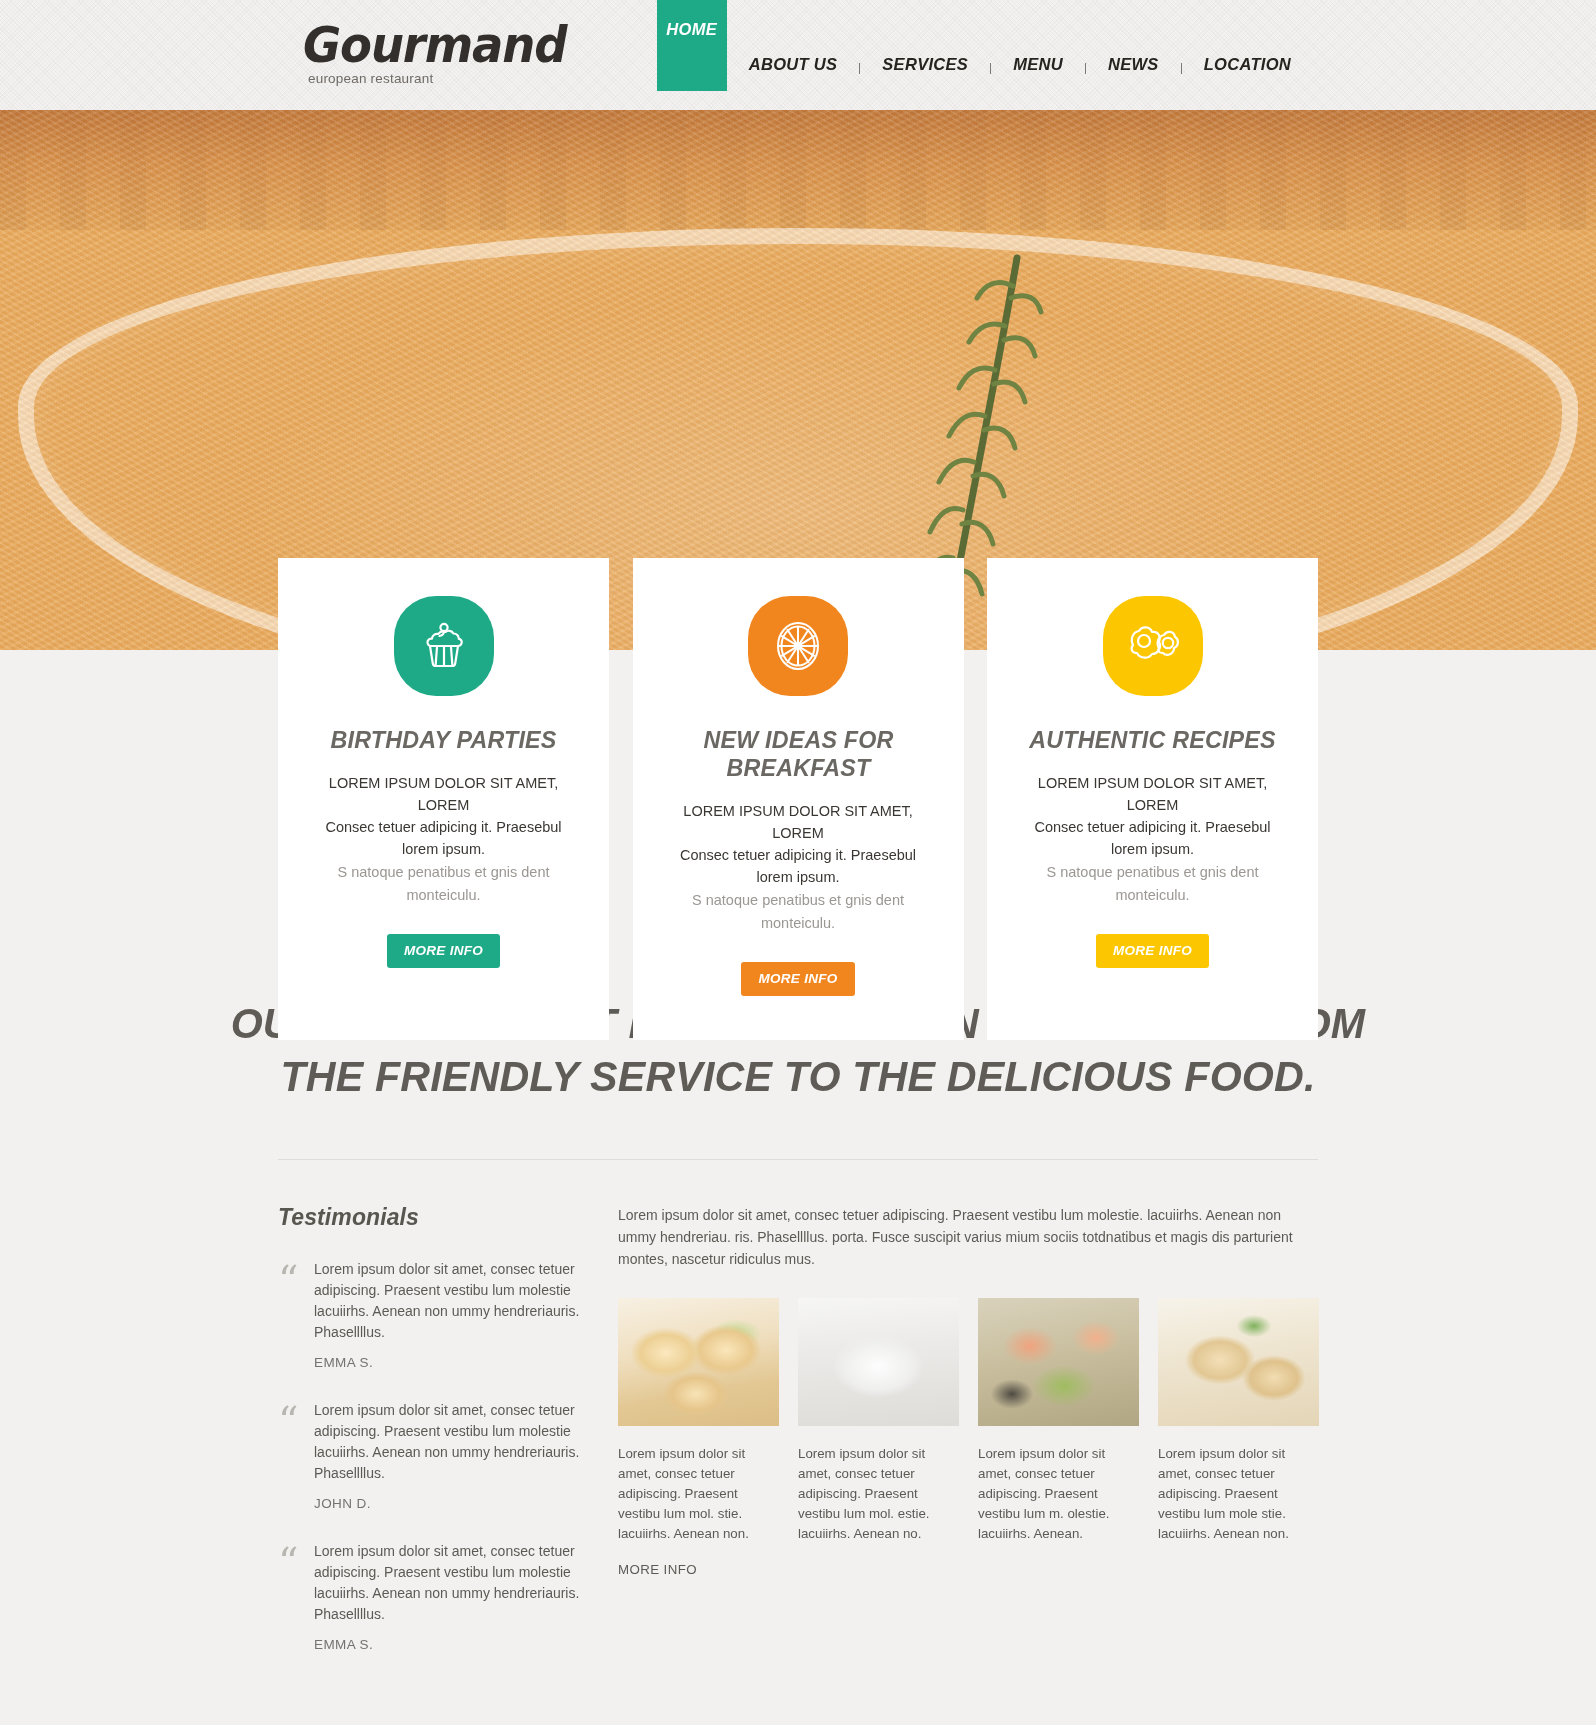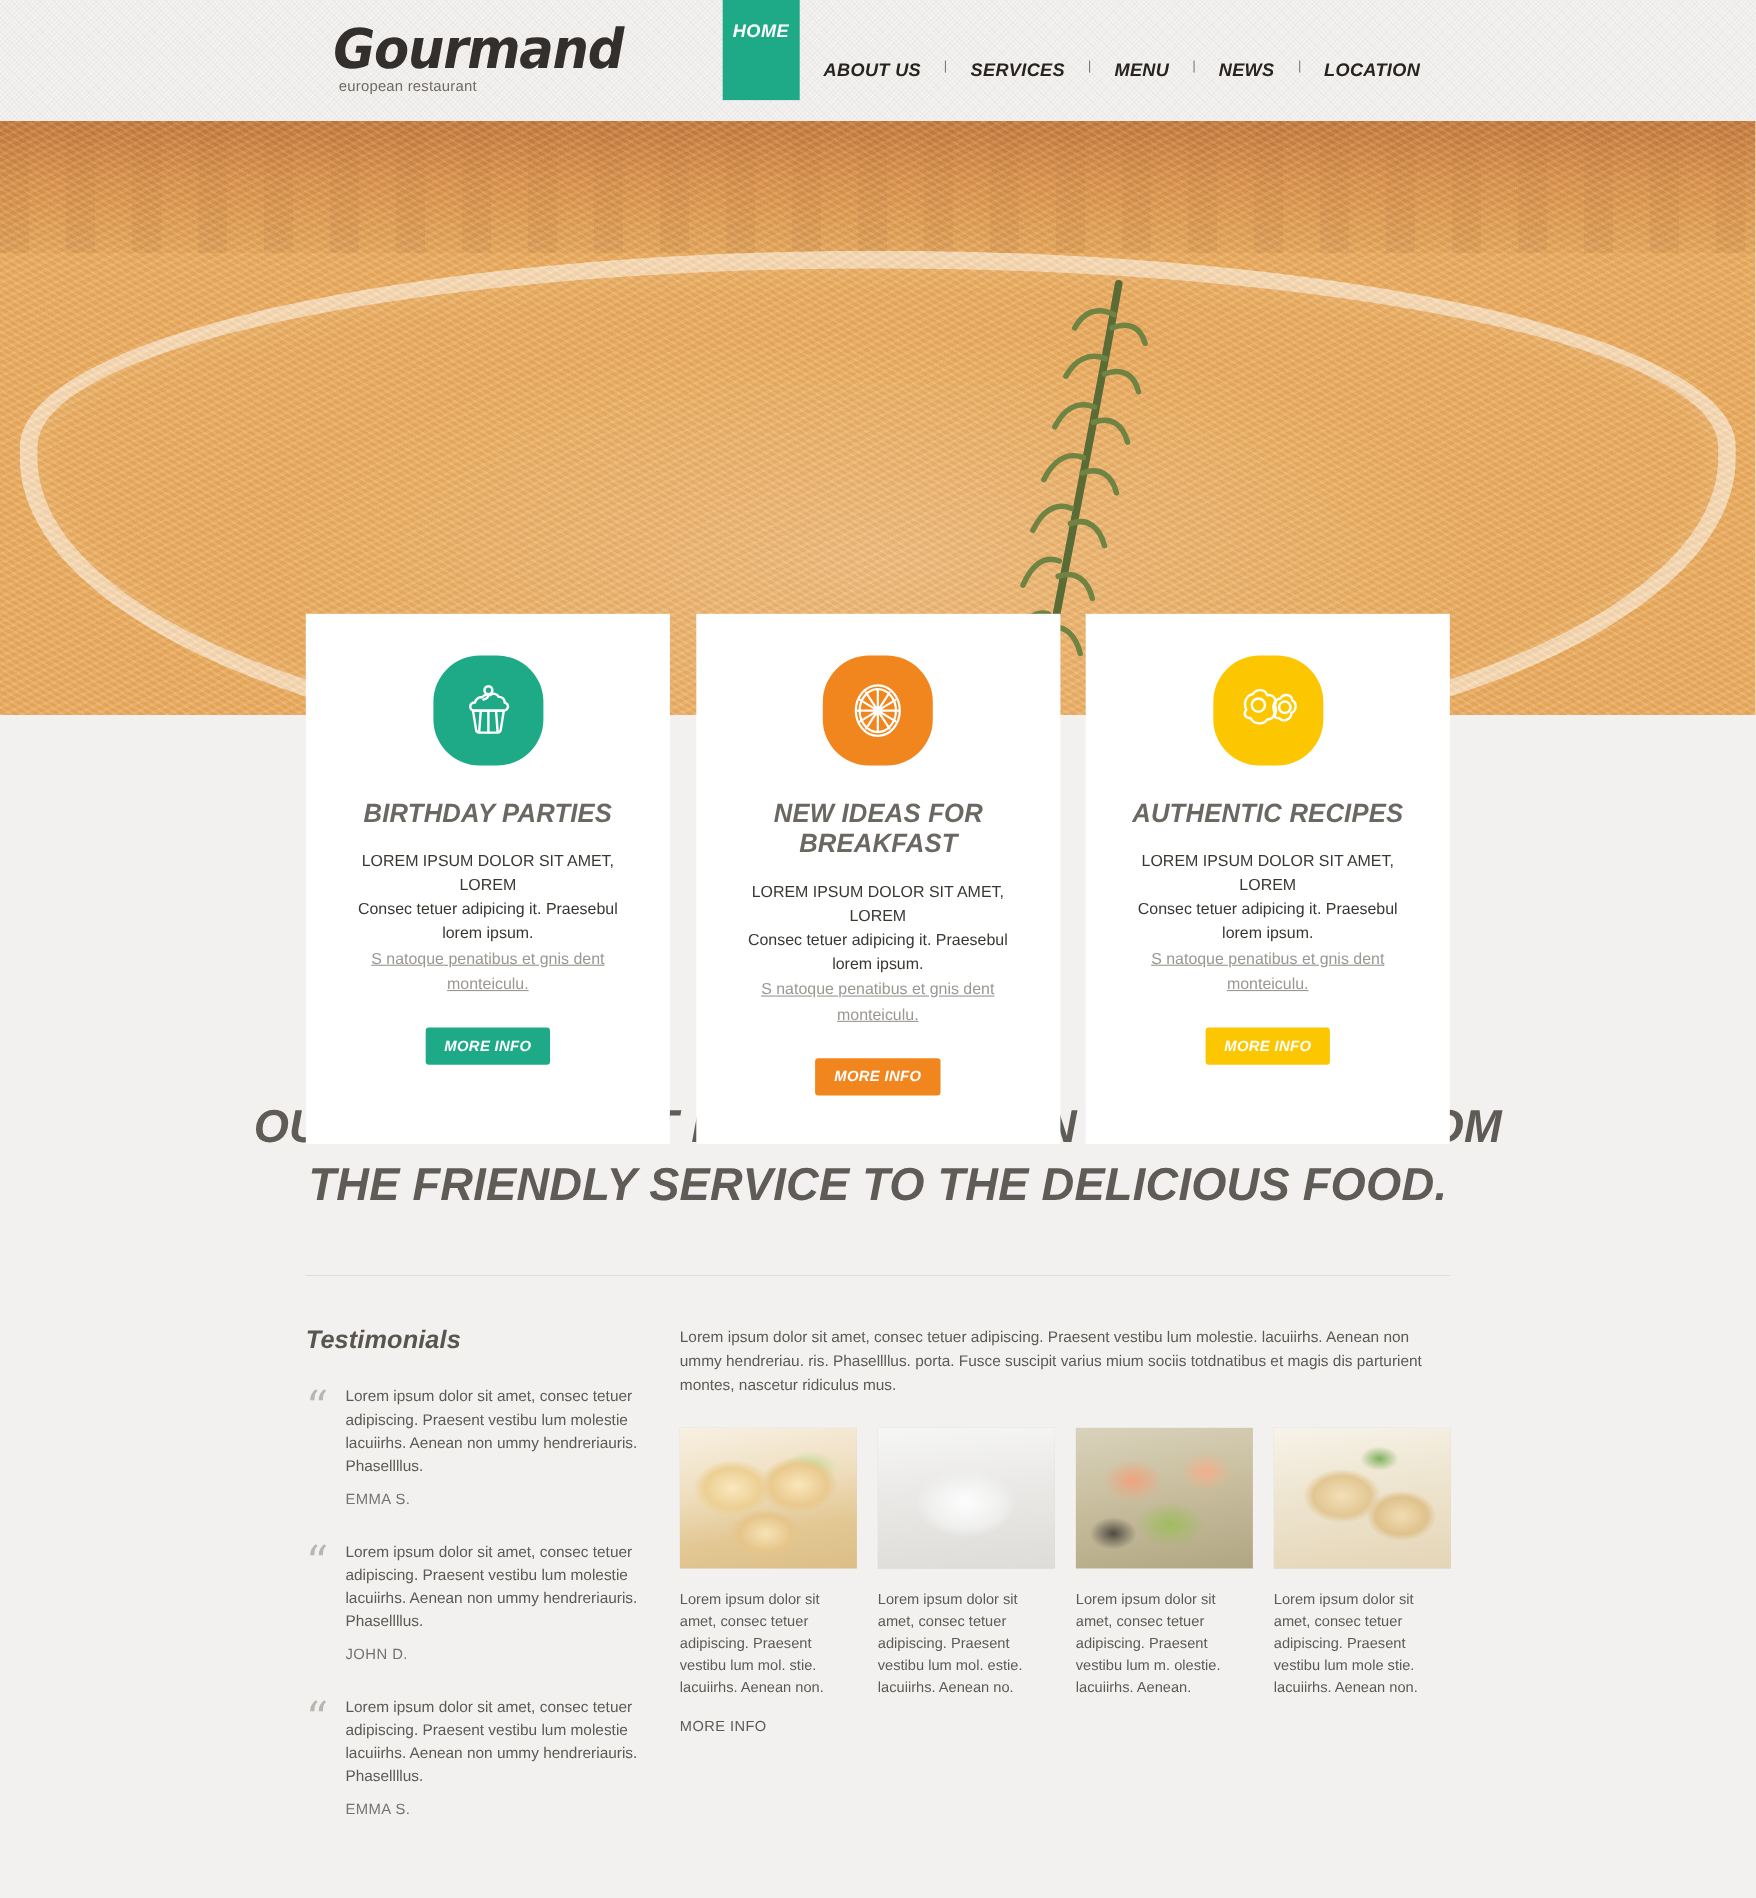--- a/index.html
+++ b/index.html
@@ -58,21 +58,21 @@
     justify-content:center;
     padding-bottom:17px;
   }
   .nav-home span {
     color:#fff;
     font-size:16.5px;
     font-weight:bold;
     font-style:italic;
     letter-spacing:0.4px;
   }
-  .nav-rest { display:flex; align-items:flex-start; padding-bottom:17px; }
+  .nav-rest { display:flex; align-items:flex-end; padding-bottom:17px; }
   .nav-link {
     color:#27231f;
     font-size:16.5px;
     font-weight:bold;
     font-style:italic;
     letter-spacing:0.3px;
     padding:0 22px;
     white-space:nowrap;
     text-decoration:none;
   }
@@ -152,21 +152,21 @@
     font-size:24px;
     font-weight:bold;
     font-style:italic;
     color:#6b6863;
     letter-spacing:0.2px;
     margin-bottom:18px;
     transform:scaleX(0.97);
   }
   .f-l1 { font-size:14.5px; color:#3a3733; line-height:22px; }
   .f-l2 { font-size:14.5px; color:#3a3733; line-height:22px; }
-  .f-l3 { font-size:14.5px; color:#9b9792; line-height:23px; margin-top:1px;text-decoration:underline; }
+  .f-l3 { font-size:14.5px; color:#9b9792; line-height:23px; margin-top:1px; }
   .f-btn {
     display:inline-block;
     margin-top:27px;
     padding:9px 17px 10px;
     border-radius:3px;
     color:#fff;
     font-size:13.5px;
     font-weight:bold;
     font-style:italic;
     letter-spacing:0.3px;

